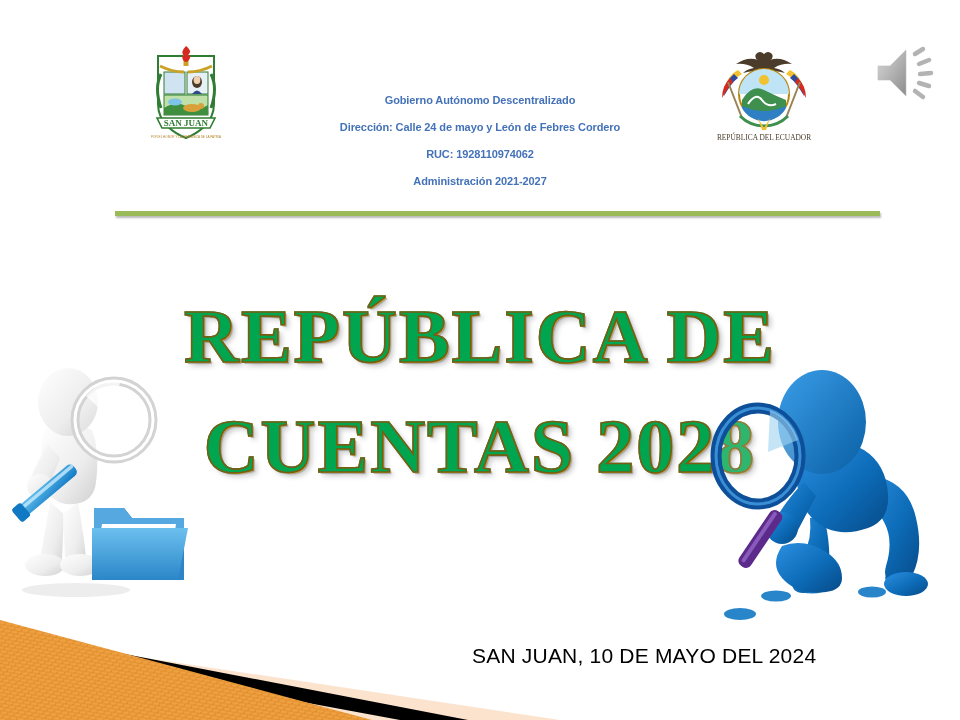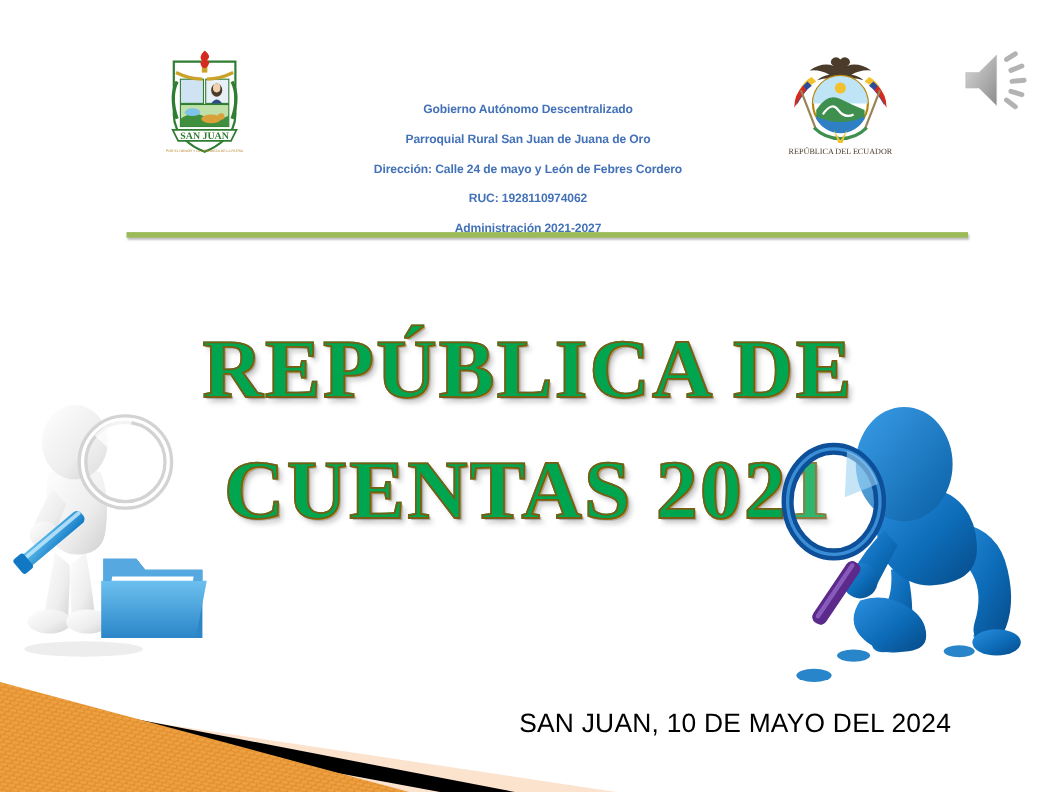--- a/index.html
+++ b/index.html
@@ -138,21 +138,21 @@
     height: 130px;
   }
 
   
   #footer-caption {
     position: absolute;
     left: 472px;
     top: 644px;
     color: #000000;
     font-family: "Liberation Sans", sans-serif;
-    font-size: 24px;
+    font-size: 21px;
     letter-spacing: 0.2px;
     white-space: nowrap;
   }
 </style>
 </head>
 <body>
 
 <div id="slide">
 
   <div id="header-block">
@@ -186,21 +186,20 @@
         <path d="M63 28 q7 14 0 34" stroke="#2f7d32" stroke-width="3" fill="none"></path>
 
         <path d="M9 72 H67 L62 82 H14 Z" fill="#ffffff" stroke="#2f7d32" stroke-width="1.6"></path>
         <text x="38" y="80" text-anchor="middle" font-family="Liberation Serif, serif" font-size="9" font-weight="bold" fill="#2f7d32">SAN JUAN</text>
         <text x="38" y="92" text-anchor="middle" font-family="Liberation Sans, sans-serif" font-size="3.1" fill="#b8862a">POR EL HONOR Y LA GRANDEZA DE LA PATRIA</text>
       </svg>
     </div>
 
     <div class="header-text">
       <div class="line">Gobierno Autónomo Descentralizado</div>
-      <div class="line">Parroquial Rural San Juan de Juana de Oro</div>
       <div class="line">Dirección: Calle 24 de mayo y León de Febres Cordero</div>
       <div class="line">RUC: 1928110974062</div>
       <div class="line">Administración 2021-2027</div>
     </div>
 
     <div id="crest-ecuador">
       <svg viewBox="0 0 104 96" width="104" height="96" aria-hidden="true">
 
         <path d="M52 6 q-4 -4 -8 0 q-2 4 2 6 q-10 -4 -22 4 q10 -1 18 4 q-7 1 -11 5 q9 -3 17 -1 l4 -2 l4 2 q8 -2 17 1 q-4 -4 -11 -5 q8 -5 18 -4 q-12 -8 -22 -4 q4 -2 2 -6 q-4 -4 -8 0 Z" fill="#4a3b2a"></path>
 
@@ -248,21 +247,21 @@
           </g>
         </g>
       </svg>
     </div>
   </div>
 
   <div id="divider"></div>
 
   <div id="title-wrap">
     <span class="wordart line1">REPÚBLICA DE</span>
-    <span class="wordart line2">CUENTAS 2021</span>
+    <span class="wordart line2">CUENTAS 2028</span>
   </div>
 
   <div id="figure-left">
     <svg viewBox="0 0 196 250" width="196" height="250" aria-hidden="true">
       <defs>
         <linearGradient id="whiteBody" x1="0" y1="0" x2="1" y2="1">
           <stop offset="0%" stop-color="#ffffff"></stop>
           <stop offset="60%" stop-color="#ededed"></stop>
           <stop offset="100%" stop-color="#cfcfcf"></stop>
         </linearGradient>

